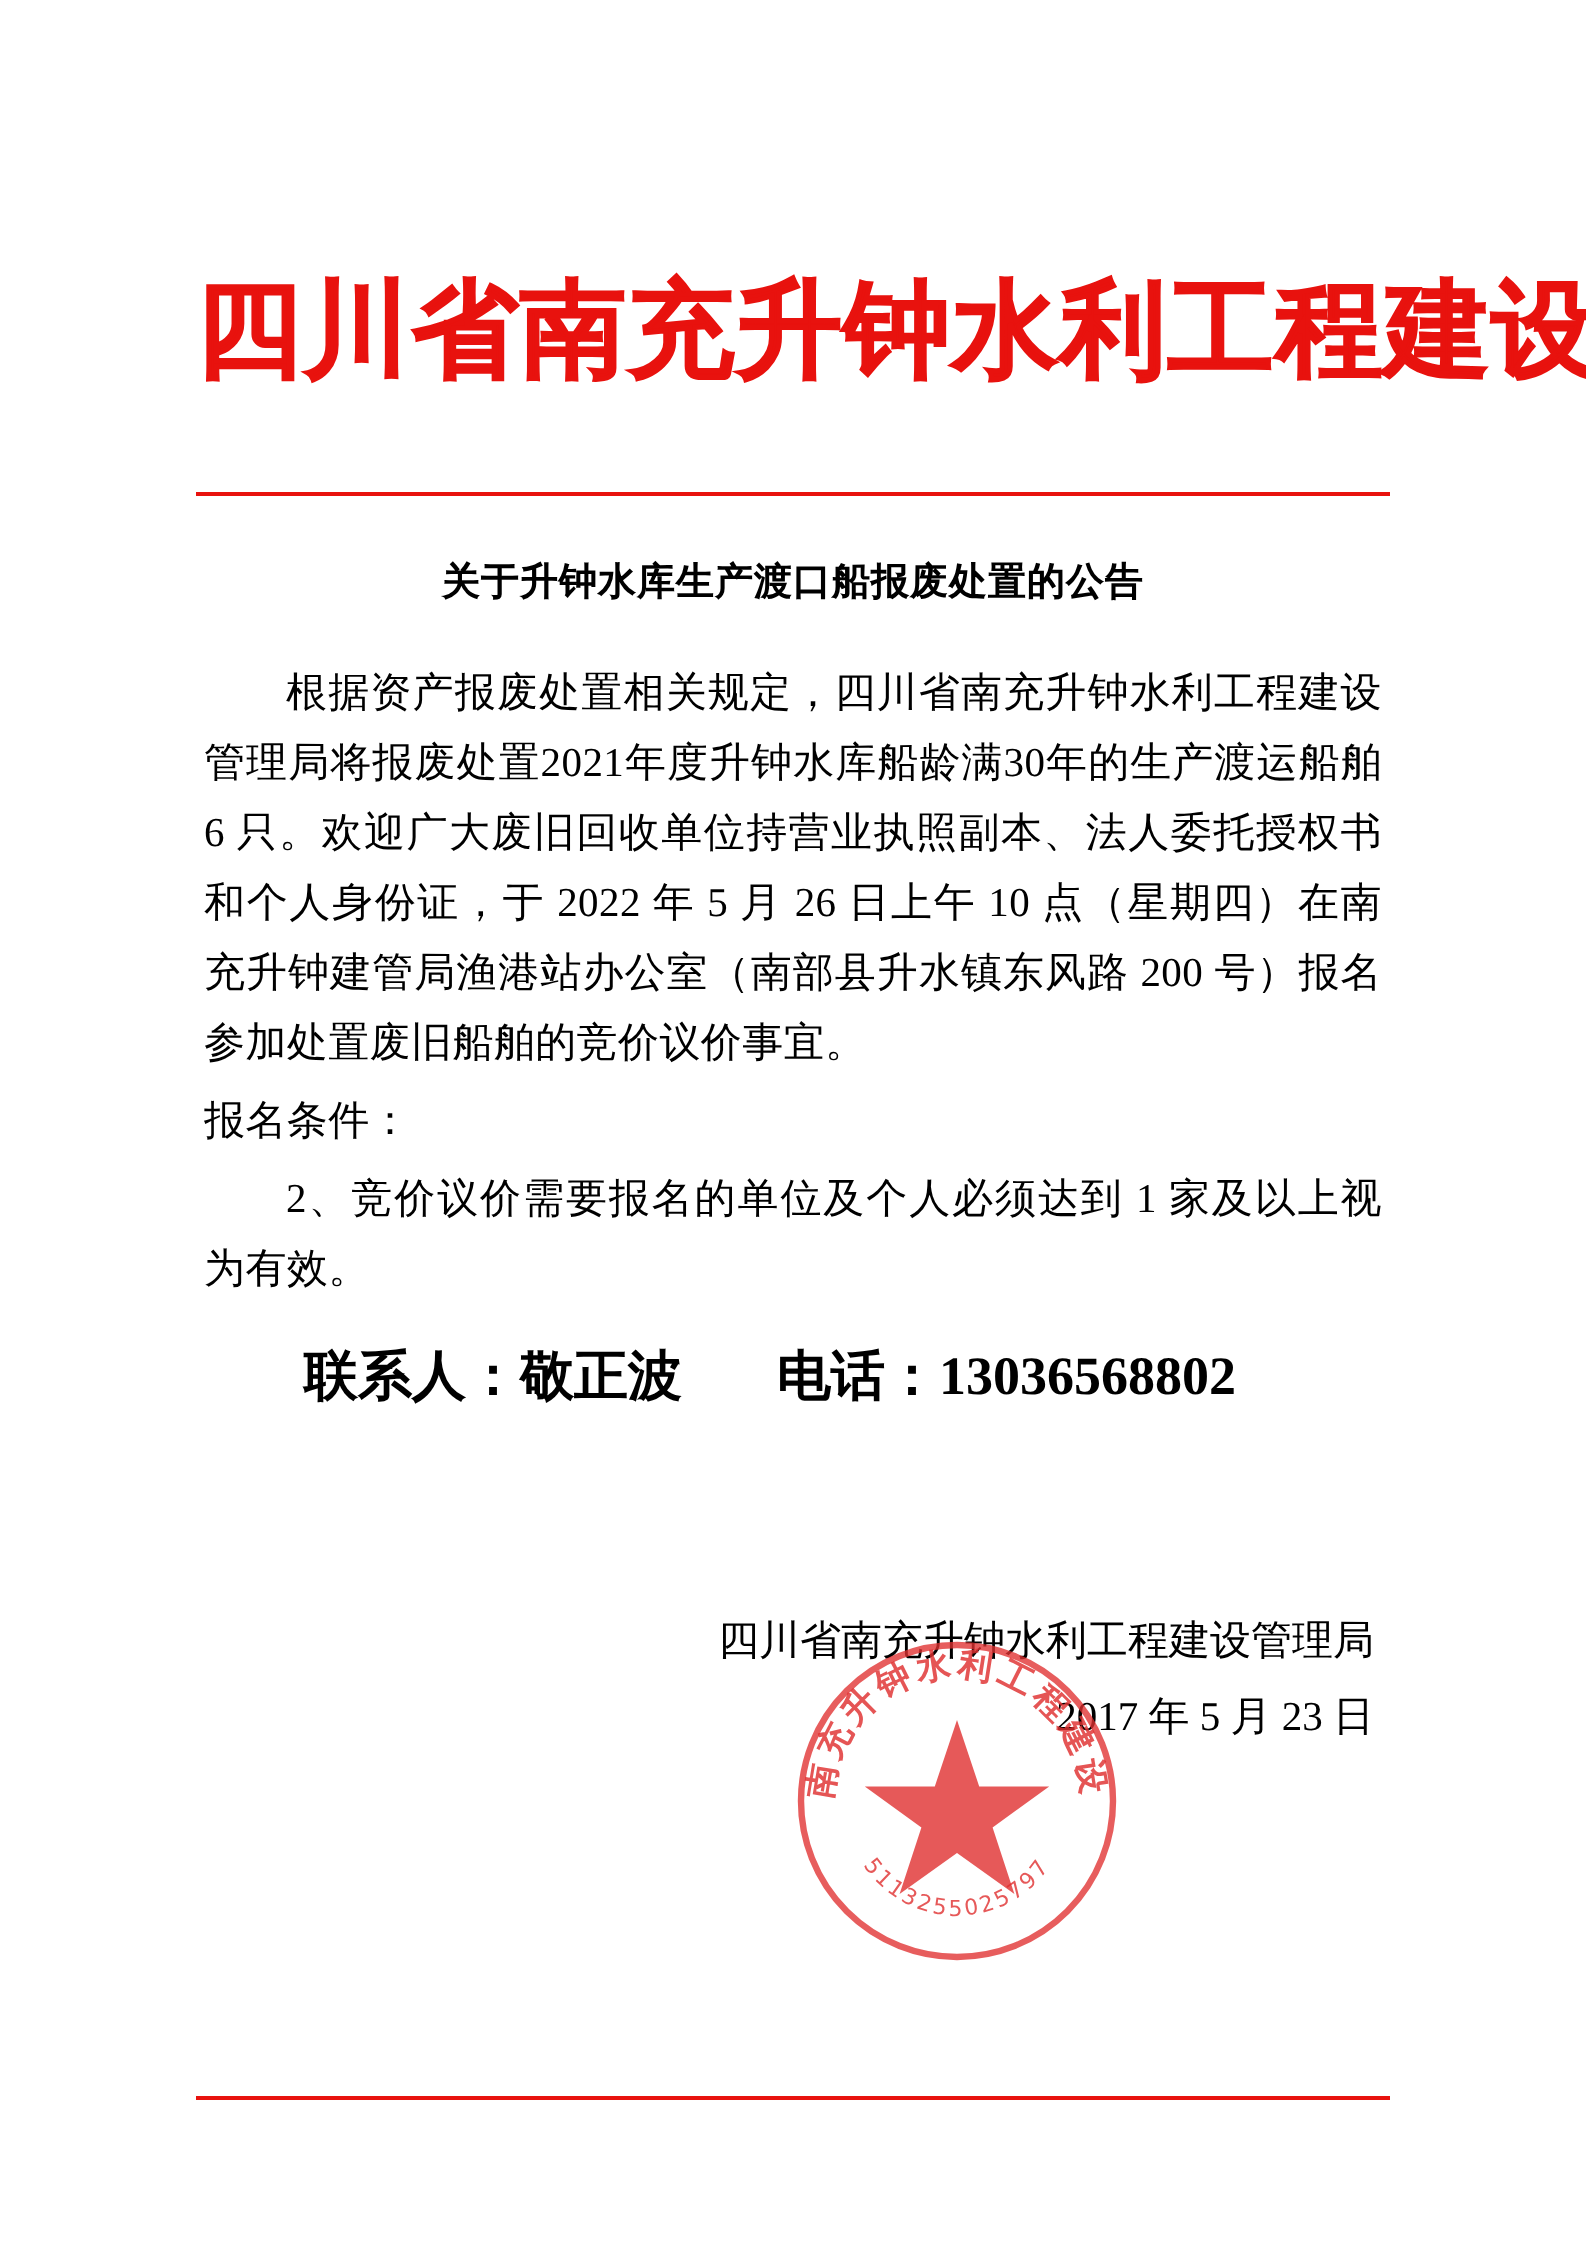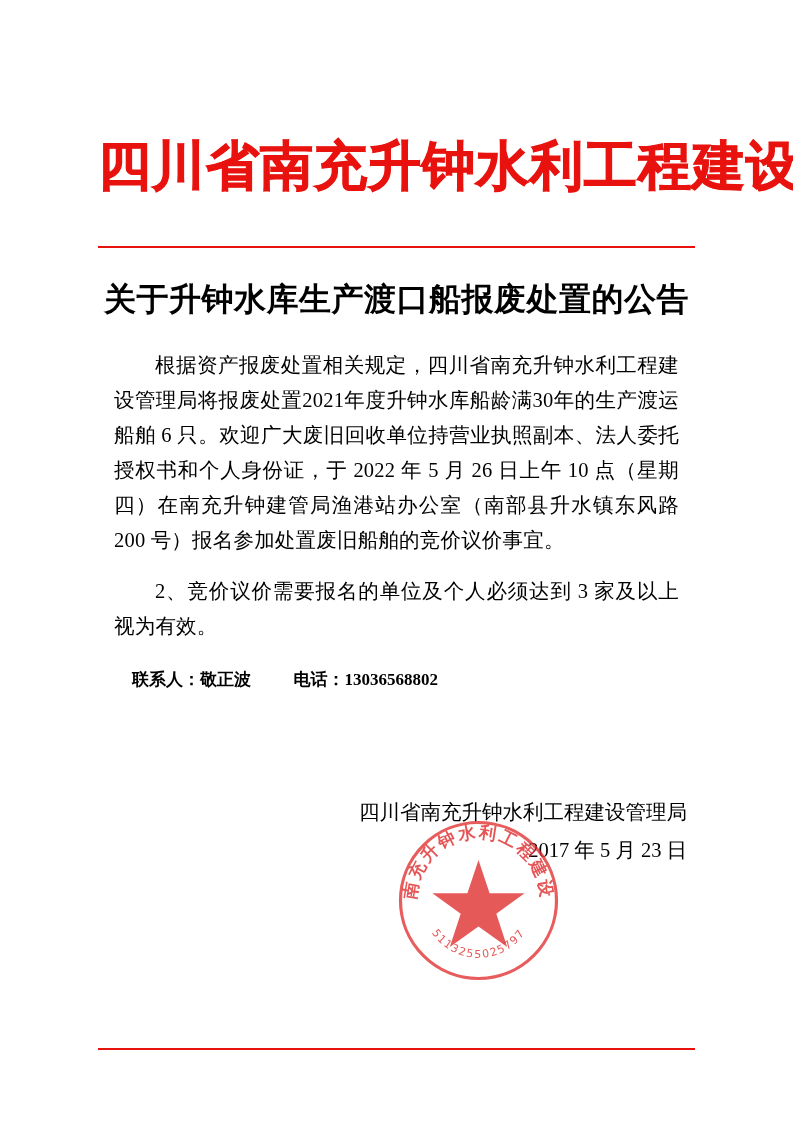--- a/index.html
+++ b/index.html
@@ -43,48 +43,48 @@
   .rule-top {
     margin-top: 52px;
     height: 0;
     border-top: 2.5px solid #e8120e;
   }
 
   
   .doc-title {
     margin-top: 30px;
     text-align: center;
-    font-size: 32px;
+    font-size: 19px;
     font-weight: 700;
     letter-spacing: 0.5px;
     font-family: "DejaVu Serif", "Liberation Serif", serif;
   }
 
   
   .body-text {
     margin-top: 26px;
     font-size: 20.5px;
     line-height: 35px;
     text-align: justify;
     text-justify: inter-ideograph;
     letter-spacing: 0.2px;
   }
 
   .body-text p {
-    margin: 16px;
+    margin: 4px;
   }
 
   .indent {
     text-indent: 2em;
   }
 
   .contact {
     margin-top: 18px;
     text-indent: 2em;
-    font-size: 17px;
+    font-size: 27px;
     line-height: 35px;
     font-weight: 700;
   }
   .contact .gap {
     display: inline-block;
     width: 34px;
   }
 
   
   .signature {
@@ -121,21 +121,22 @@
 <div class="page">
 
   <div class="masthead">四川省南充升钟水利工程建设管理局</div>
 
   <div class="rule-top"></div>
 
   <div class="doc-title">关于升钟水库生产渡口船报废处置的公告</div>
 
   <div class="body-text">
     <p class="indent">根据资产报废处置相关规定，四川省南充升钟水利工程建设管理局将报废处置2021年度升钟水库船龄满30年的生产渡运船舶 6 只。欢迎广大废旧回收单位持营业执照副本、法人委托授权书和个人身份证，于 2022 年 5 月 26 日上午 10 点（星期四）在南充升钟建管局渔港站办公室（南部县升水镇东风路 200 号）报名参加处置废旧船舶的竞价议价事宜。</p>
-    <p class="indent">2、竞价议价需要报名的单位及个人必须达到 3 家及以上视为有效。</p>
+    <p>报名条件：</p>
+    <p class="indent">2、竞价议价需要报名的单位及个人必须达到 1 家及以上视为有效。</p>
   </div>
 
   <div class="contact">
     <span>联系人：敬正波</span>
     <span class="gap"></span>
     <span>电话：13036568802</span>
   </div>
 
   <div class="signature">
     <div>四川省南充升钟水利工程建设管理局</div>

